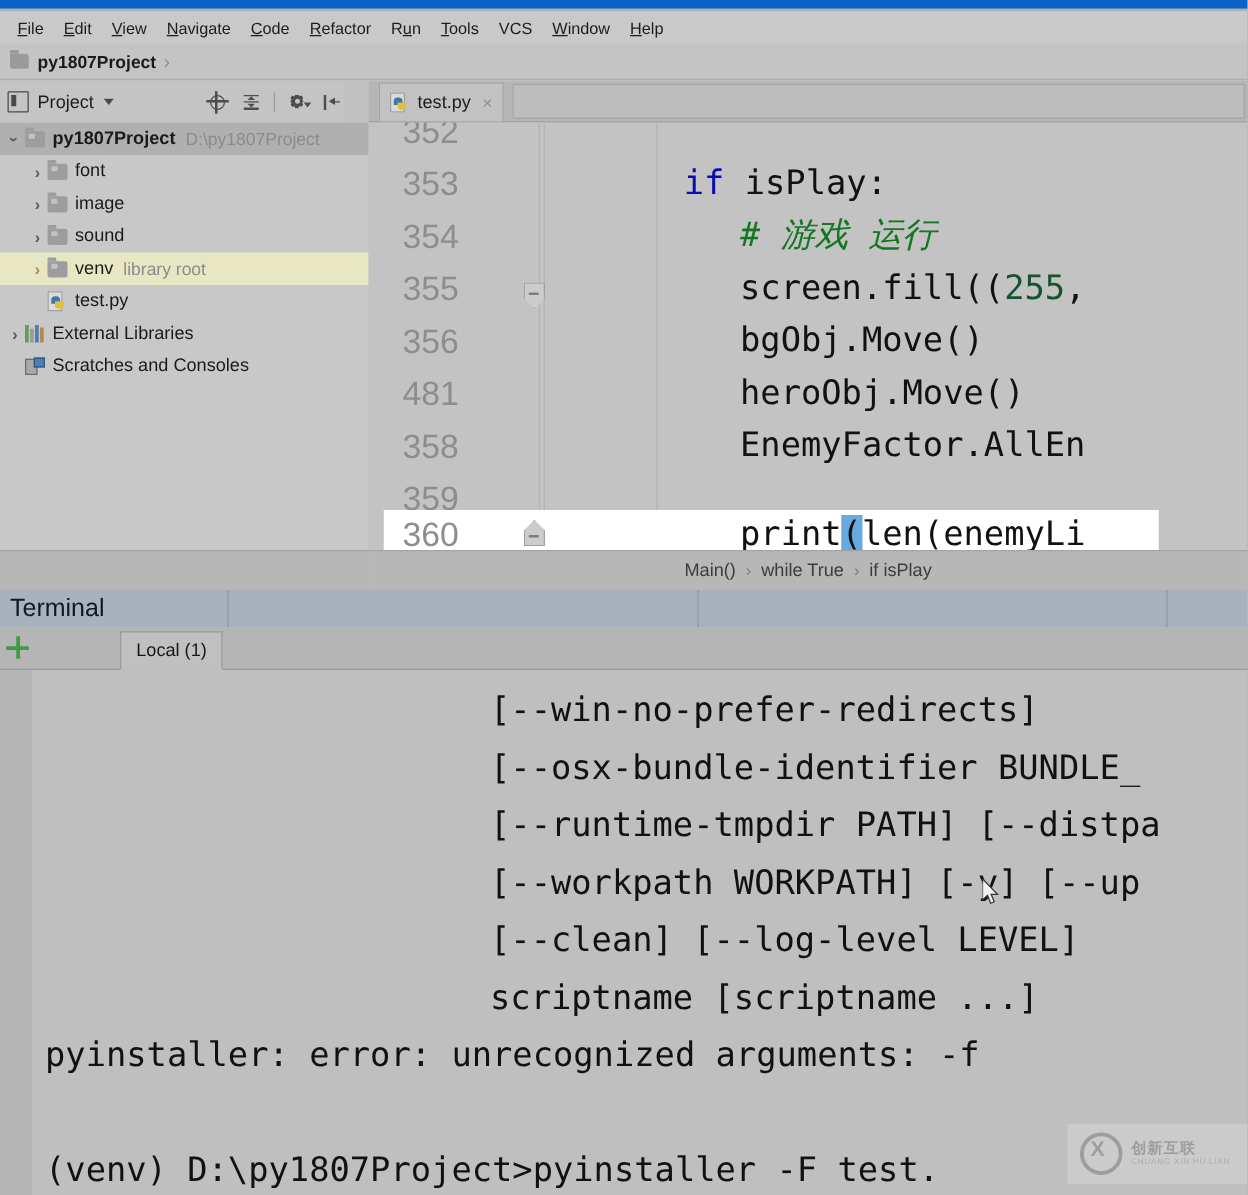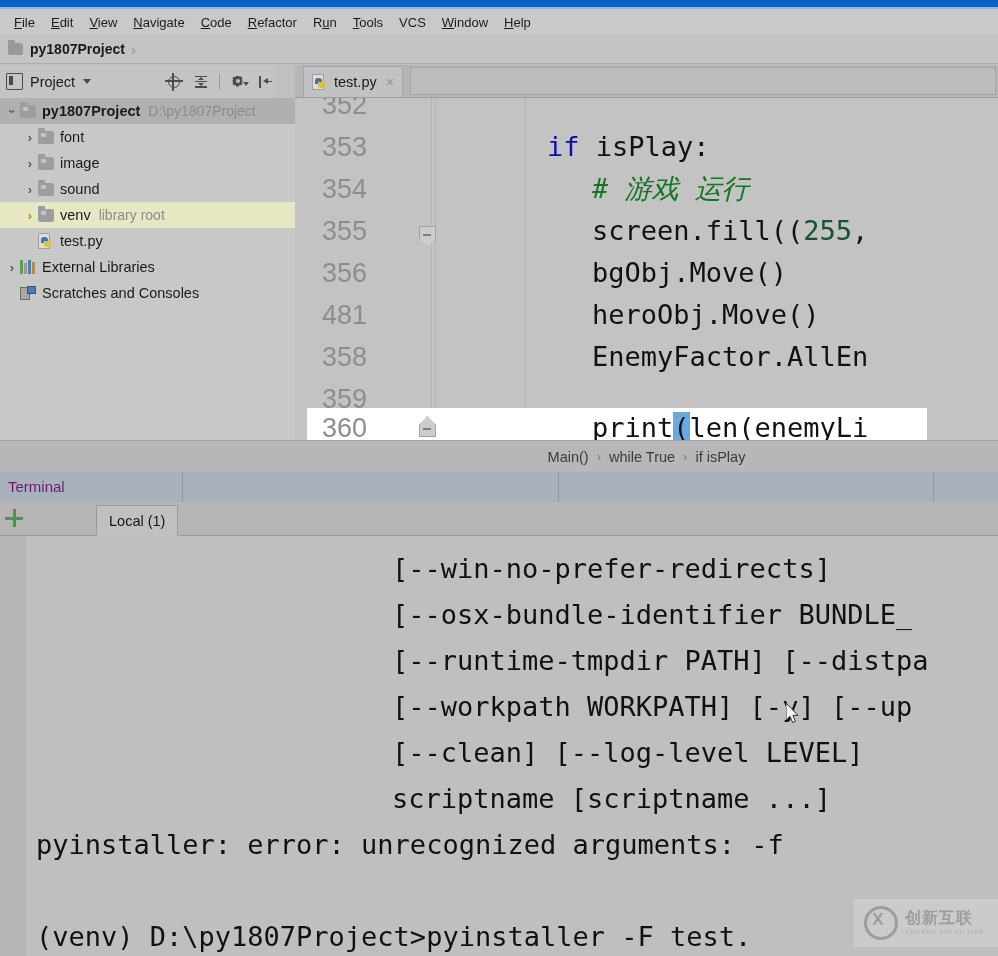--- a/index.html
+++ b/index.html
@@ -551,22 +551,22 @@
     left: 0; top: 472px;
     width: 998px; height: 30px;
     background: #a9b2bc;
     box-sizing: border-box;
   }
   .term-title-label {
     position: absolute;
     left: 8px; top: 0;
     height: 30px;
     line-height: 30px;
-    font-size: 15px;
-    color: #701a75;
+    font-size: 20px;
+    color: #0f172a;
   }
   .term-title-div1 {
     position: absolute;
     left: 182px; top: 0;
     width: 1px; height: 30px;
     background: #8e98a3;
   }
   .term-title-div2 {
     position: absolute;
     left: 558px; top: 0;
@@ -697,21 +697,21 @@
     width: 22px; height: 22px;
     line-height: 22px;
     text-align: center;
     font-size: 17px;
     font-weight: bold;
     color: #9d9d9d;
     font-family: "Liberation Sans", sans-serif;
   }
   .wm-text { line-height: 1.05; }
   .wm-cn {
-    font-size: 16px;
+    font-size: 12px;
     font-weight: bold;
     color: #9d9d9d;
     letter-spacing: 1px;
     font-family: Liberation Sans, sans-serif;
   }
   .wm-en {
     font-size: 6.5px;
     color: #aeaeae;
     letter-spacing: 0.6px;
     margin-top: 2px;

